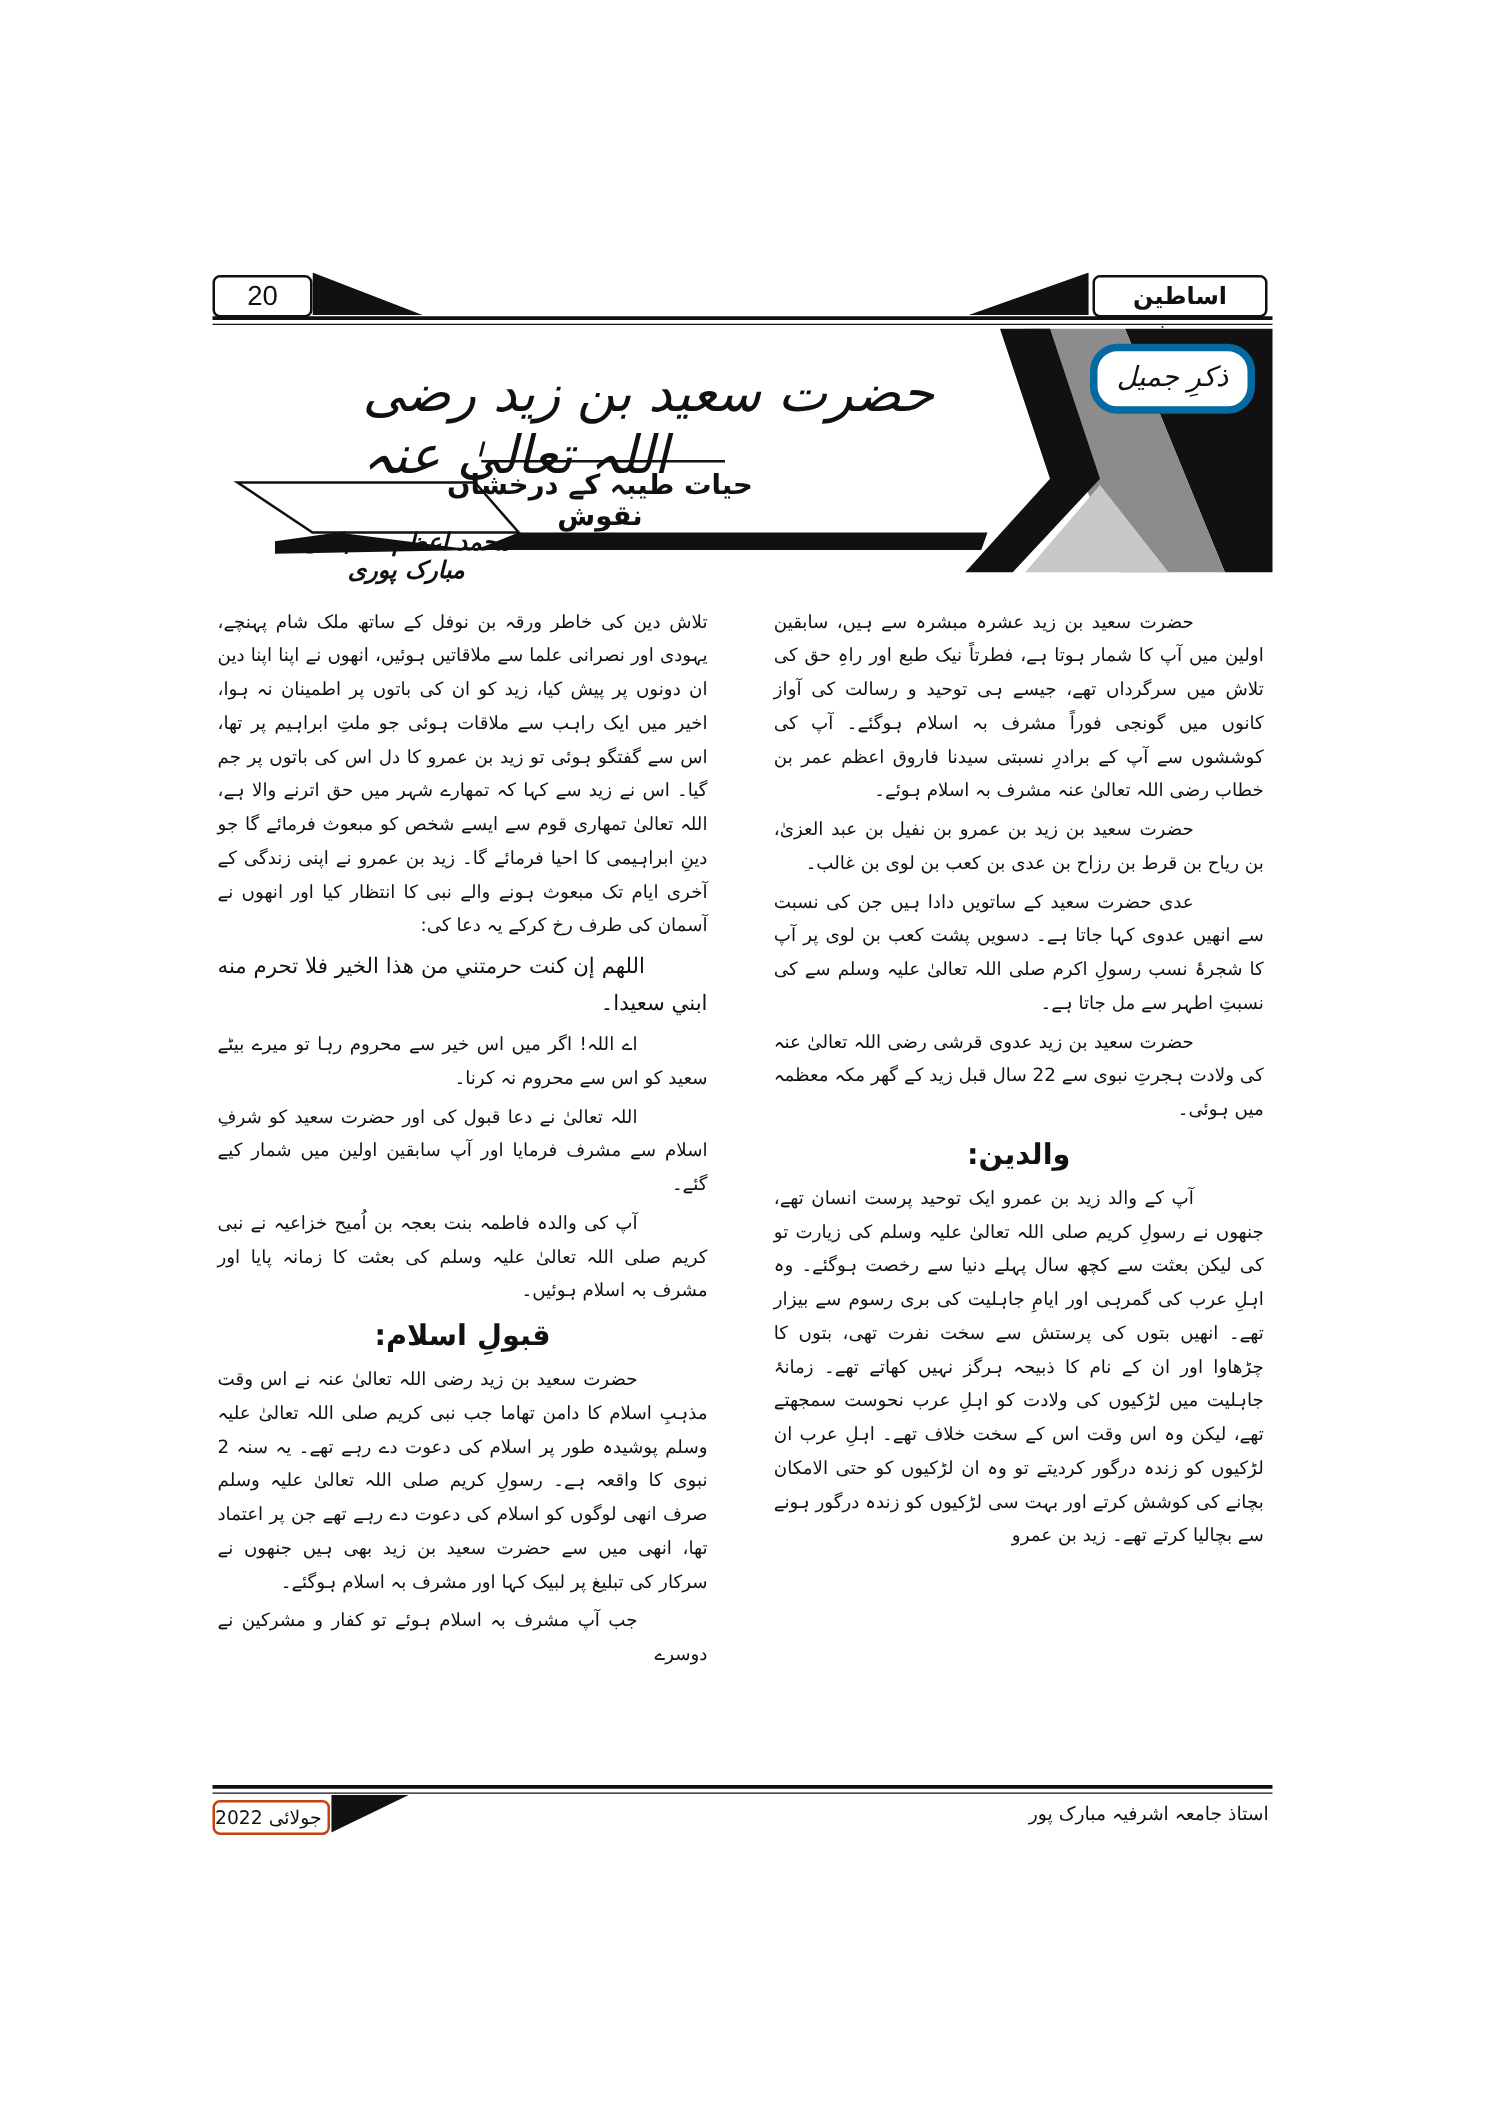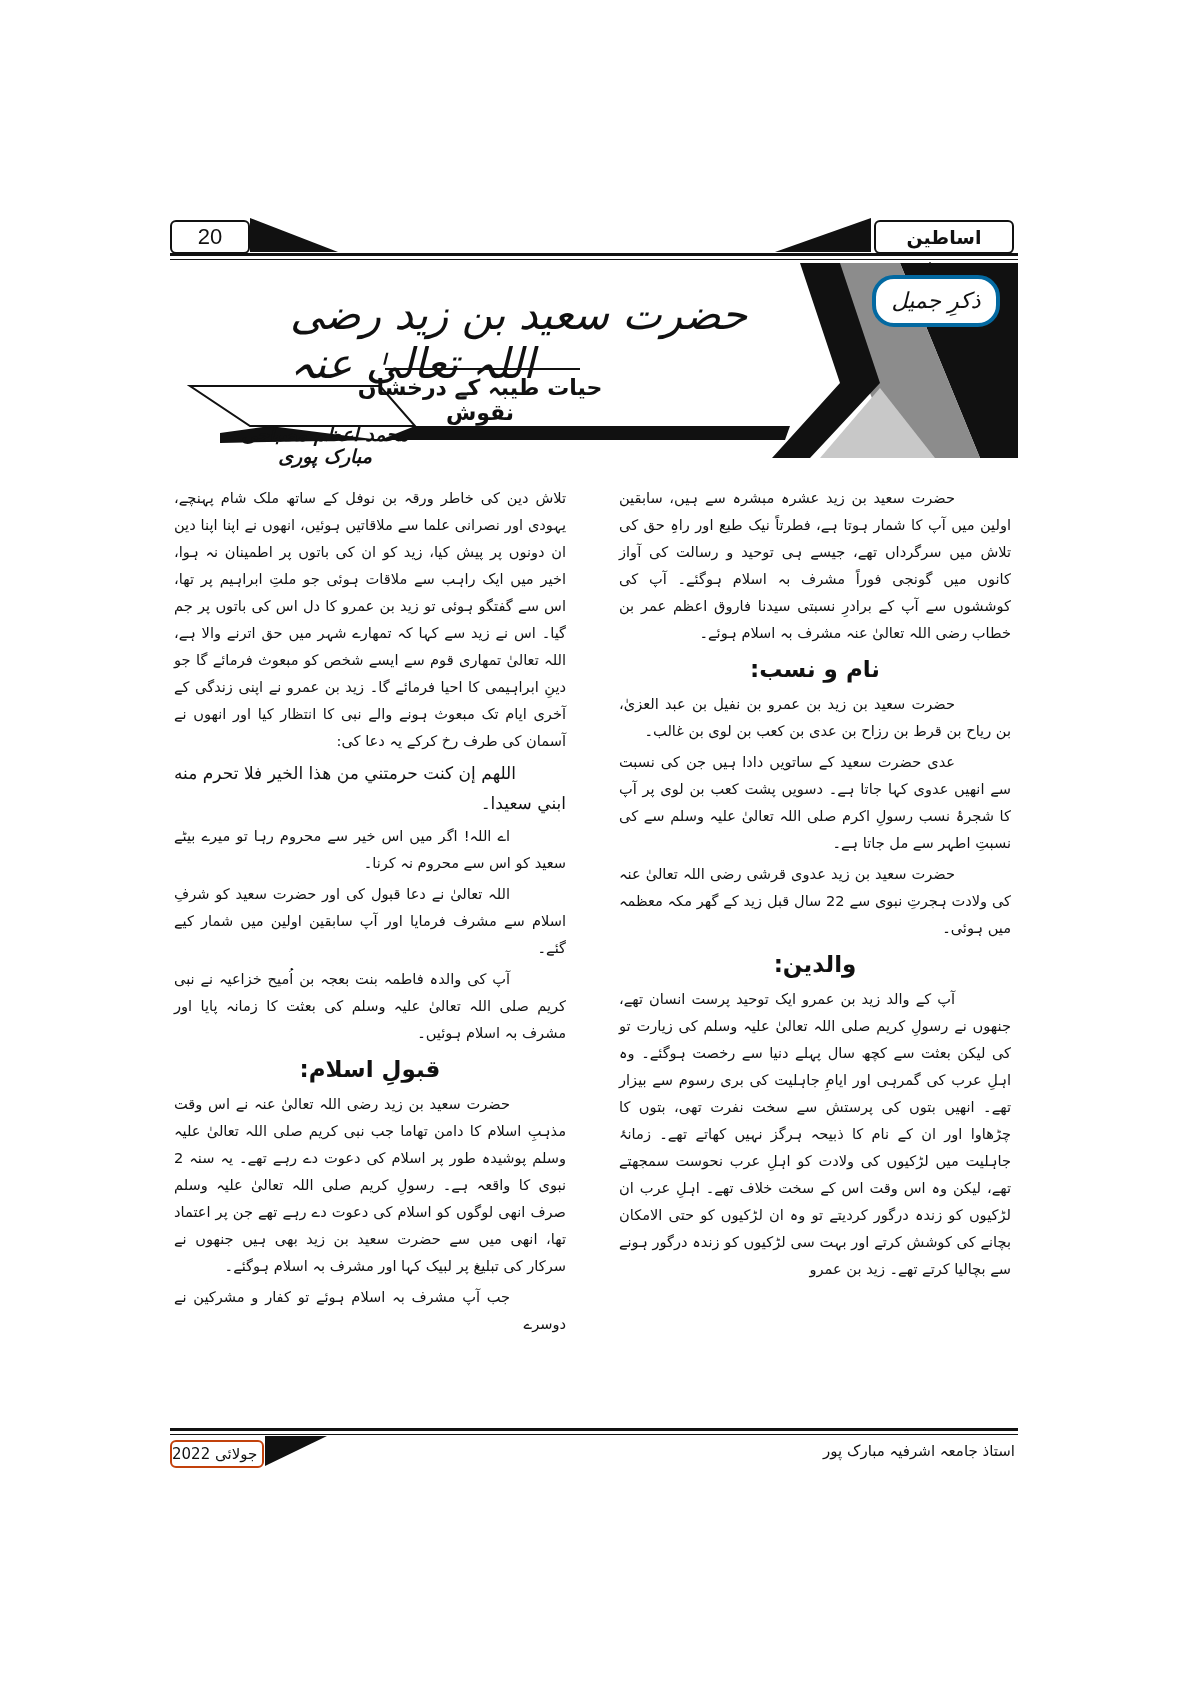--- a/index.html
+++ b/index.html
@@ -7,21 +7,21 @@
          font-family:"DejaVu Sans", sans-serif; color:#111; }
   .abs { position:absolute; }
   
   .page-num-box { left:170px; top:220px; width:76px; height:30px; border:2px solid #111; border-radius:6px;
                   font-family:"Liberation Sans", sans-serif; font-size:22px; text-align:center; line-height:30px; }
   .mag-box { left:874px; top:220px; width:136px; height:30px; border:2px solid #111; border-radius:6px;
              font-size:19px; font-weight:bold; text-align:center; line-height:30px; direction:rtl; }
   .rule { left:170px; width:848px; background:#111; }
   
   .banner-svg { left:160px; top:258px; }
-  .section-pill { left:872px; top:275px; width:120px; height:44px; background:#fff; border:4px solid #0369a1; border-radius:22px;
+  .section-pill { left:872px; top:275px; width:120px; height:44px; background:#fff; border:6px solid #0369a1; border-radius:22px;
                   font-size:22px; font-style:italic; text-align:center; line-height:44px; direction:rtl; }
   .title { left:290px; top:290px; width:460px; text-align:left; font-size:42px; direction:rtl; font-style:italic; }
   .title-rule { left:385px; top:368px; width:195px; height:2px; background:#111; }
   .subtitle { left:330px; top:375px; width:300px; text-align:center; font-size:22px; font-weight:bold; direction:rtl; }
   .author { left:220px; top:423px; width:210px; text-align:center; font-size:19px; font-weight:bold; font-style:italic; direction:rtl; }
   
   .col { direction:rtl; text-align:justify; font-size:14.6px; line-height:27px; }
   .col-right { left:615px; top:480px; width:400px; }
   .col-left { left:170px; top:480px; width:400px; }
   .col p { margin:4px; text-indent:0; }
@@ -71,21 +71,20 @@
 <div class="abs section-pill">
   <span>ذکرِ جمیل</span>
 </div>
 <div class="abs title">حضرت سعید بن زید رضی اللہ تعالیٰ عنہ</div>
 <div class="abs title-rule"></div>
 <div class="abs subtitle">حیات طیبہ کے درخشاں نقوش</div>
 <div class="abs author">محمد اعظم مصباحی مبارک پوری</div>
 
 <div class="abs col col-right">
   <p class="ind">حضرت سعید بن زید عشرہ مبشرہ سے ہیں، سابقین اولین میں آپ کا شمار ہوتا ہے، فطرتاً نیک طبع اور راہِ حق کی تلاش میں سرگرداں تھے، جیسے ہی توحید و رسالت کی آواز کانوں میں گونجی فوراً مشرف بہ اسلام ہوگئے۔ آپ کی کوششوں سے آپ کے برادرِ نسبتی سیدنا فاروق اعظم عمر بن خطاب رضی اللہ تعالیٰ عنہ مشرف بہ اسلام ہوئے۔</p>
-  <h3>نام و نسب:</h3>
   <p class="ind">حضرت سعید بن زید بن عمرو بن نفیل بن عبد العزیٰ، بن ریاح بن قرط بن رزاح بن عدی بن کعب بن لوی بن غالب۔</p>
   <p class="ind">عدی حضرت سعید کے ساتویں دادا ہیں جن کی نسبت سے انھیں عدوی کہا جاتا ہے۔ دسویں پشت کعب بن لوی پر آپ کا شجرۂ نسب رسولِ اکرم صلی اللہ تعالیٰ علیہ وسلم سے کی نسبتِ اطہر سے مل جاتا ہے۔</p>
   <p class="ind">حضرت سعید بن زید عدوی قرشی رضی اللہ تعالیٰ عنہ کی ولادت ہجرتِ نبوی سے 22 سال قبل زید کے گھر مکہ معظمہ میں ہوئی۔</p>
   <h3>والدین:</h3>
   <p class="ind">آپ کے والد زید بن عمرو ایک توحید پرست انسان تھے، جنھوں نے رسولِ کریم صلی اللہ تعالیٰ علیہ وسلم کی زیارت تو کی لیکن بعثت سے کچھ سال پہلے دنیا سے رخصت ہوگئے۔ وہ اہلِ عرب کی گمرہی اور ایامِ جاہلیت کی بری رسوم سے بیزار تھے۔ انھیں بتوں کی پرستش سے سخت نفرت تھی، بتوں کا چڑھاوا اور ان کے نام کا ذبیحہ ہرگز نہیں کھاتے تھے۔ زمانۂ جاہلیت میں لڑکیوں کی ولادت کو اہلِ عرب نحوست سمجھتے تھے، لیکن وہ اس وقت اس کے سخت خلاف تھے۔ اہلِ عرب ان لڑکیوں کو زندہ درگور کردیتے تو وہ ان لڑکیوں کو حتی الامکان بچانے کی کوشش کرتے اور بہت سی لڑکیوں کو زندہ درگور ہونے سے بچالیا کرتے تھے۔ زید بن عمرو</p>
 </div>
 
 <div class="abs col col-left">
   <p>تلاش دین کی خاطر ورقہ بن نوفل کے ساتھ ملک شام پہنچے، یہودی اور نصرانی علما سے ملاقاتیں ہوئیں، انھوں نے اپنا اپنا دین ان دونوں پر پیش کیا، زید کو ان کی باتوں پر اطمینان نہ ہوا، اخیر میں ایک راہب سے ملاقات ہوئی جو ملتِ ابراہیم پر تھا، اس سے گفتگو ہوئی تو زید بن عمرو کا دل اس کی باتوں پر جم گیا۔ اس نے زید سے کہا کہ تمھارے شہر میں حق اترنے والا ہے، اللہ تعالیٰ تمھاری قوم سے ایسے شخص کو مبعوث فرمائے گا جو دینِ ابراہیمی کا احیا فرمائے گا۔ زید بن عمرو نے اپنی زندگی کے آخری ایام تک مبعوث ہونے والے نبی کا انتظار کیا اور انھوں نے آسمان کی طرف رخ کرکے یہ دعا کی:</p>
   <p class="arabic">اللهم إن كنت حرمتني من هذا الخير فلا تحرم منه ابني سعيدا۔</p>

